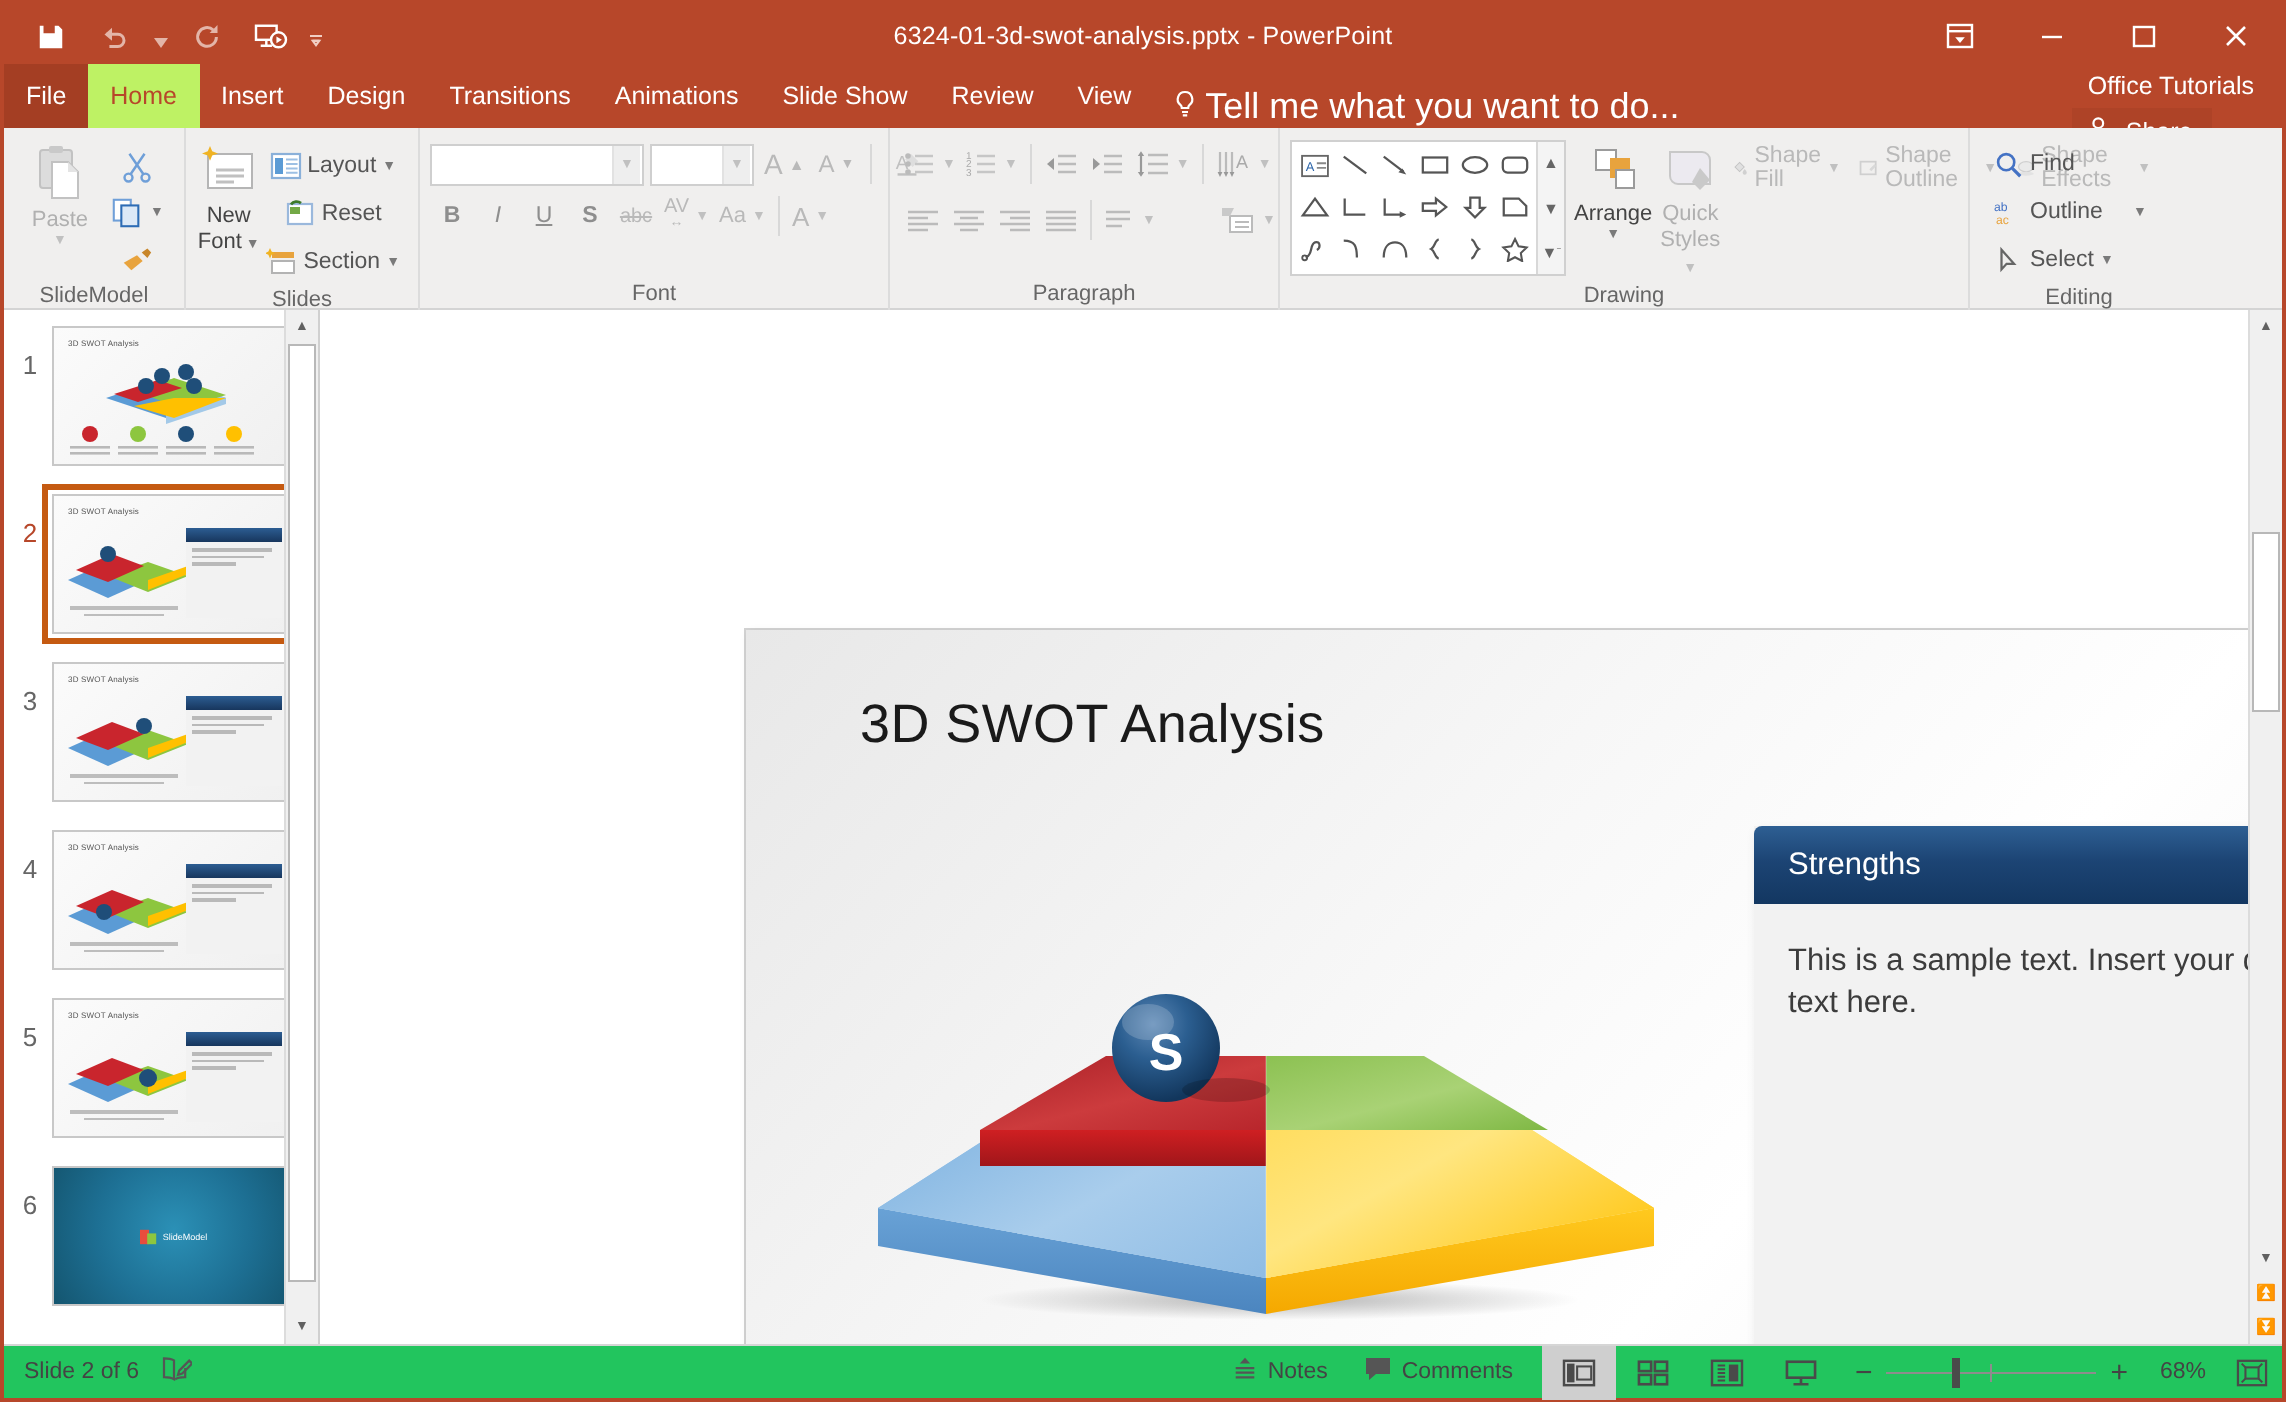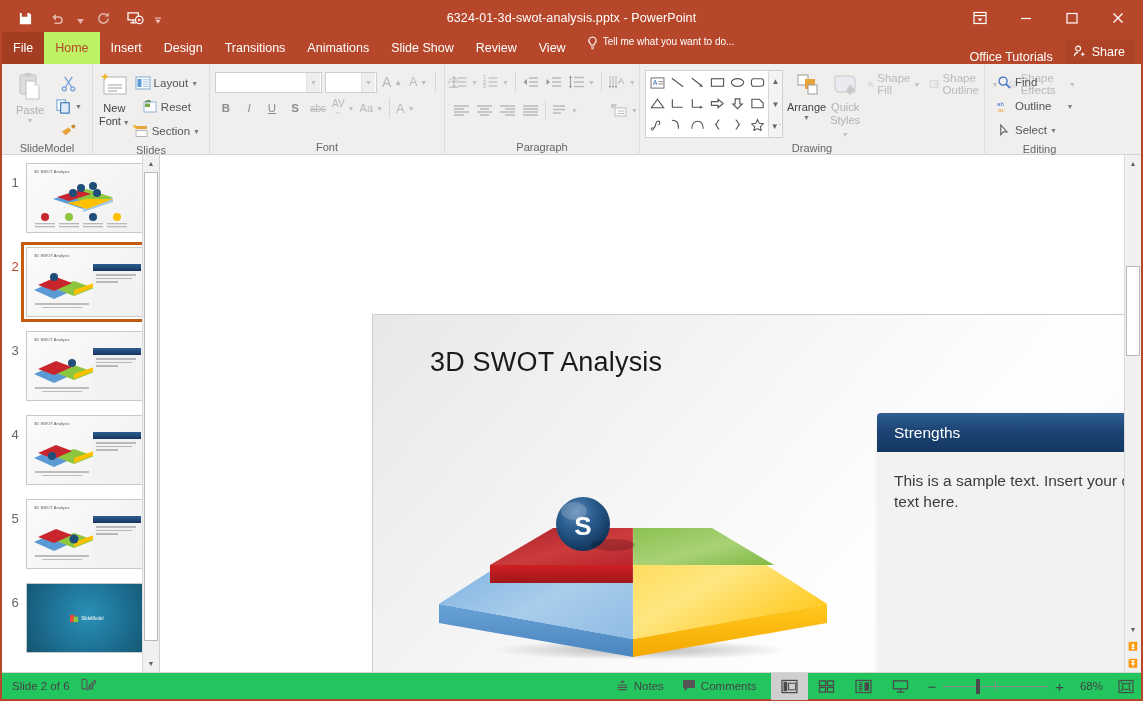--- a/index.html
+++ b/index.html
@@ -56,26 +56,26 @@
     display: flex; align-items: flex-end; flex: none;
     position: relative;
   }
   .tab {
     height: 28px; padding: 16px 11px; color: #ffffff; font-size: 12.5px;
     display: flex; align-items: center; white-space: nowrap;
   }
   .tab.file { background: #a43e23; }
   .tab.active { background: #bef264; color: #b7472a; }
   .tellme {
-    display: flex; align-items: flex-start; gap: 5px;
-    color: #ffffff; font-size: 10px; padding: 0 10px; height: 28px;
+    display: flex; align-items: flex-end; gap: 5px;
+    color: #ffffff; font-size: 18px; padding: 0 10px; height: 28px;
   }
   .tabright {
-    margin-left: auto; display: flex; align-items: flex-end;
-    height: 28px; padding-right: 6px; gap: 4px;
+    margin-left: auto; display: flex; align-items: flex-start;
+    height: 28px; padding-right: 6px; gap: 4px; flex-direction: column;
   }
   .office-tut { color: #ffffff; font-size: 12.5px; padding: 0 8px; }
   .share-btn {
     display: flex; align-items: center; gap: 5px;
     color: #ffffff; font-size: 12.5px; background: #a8412699;
     padding: 3px 10px 3px 8px; height: 24px;
   }
 
   
   .ribbon {

